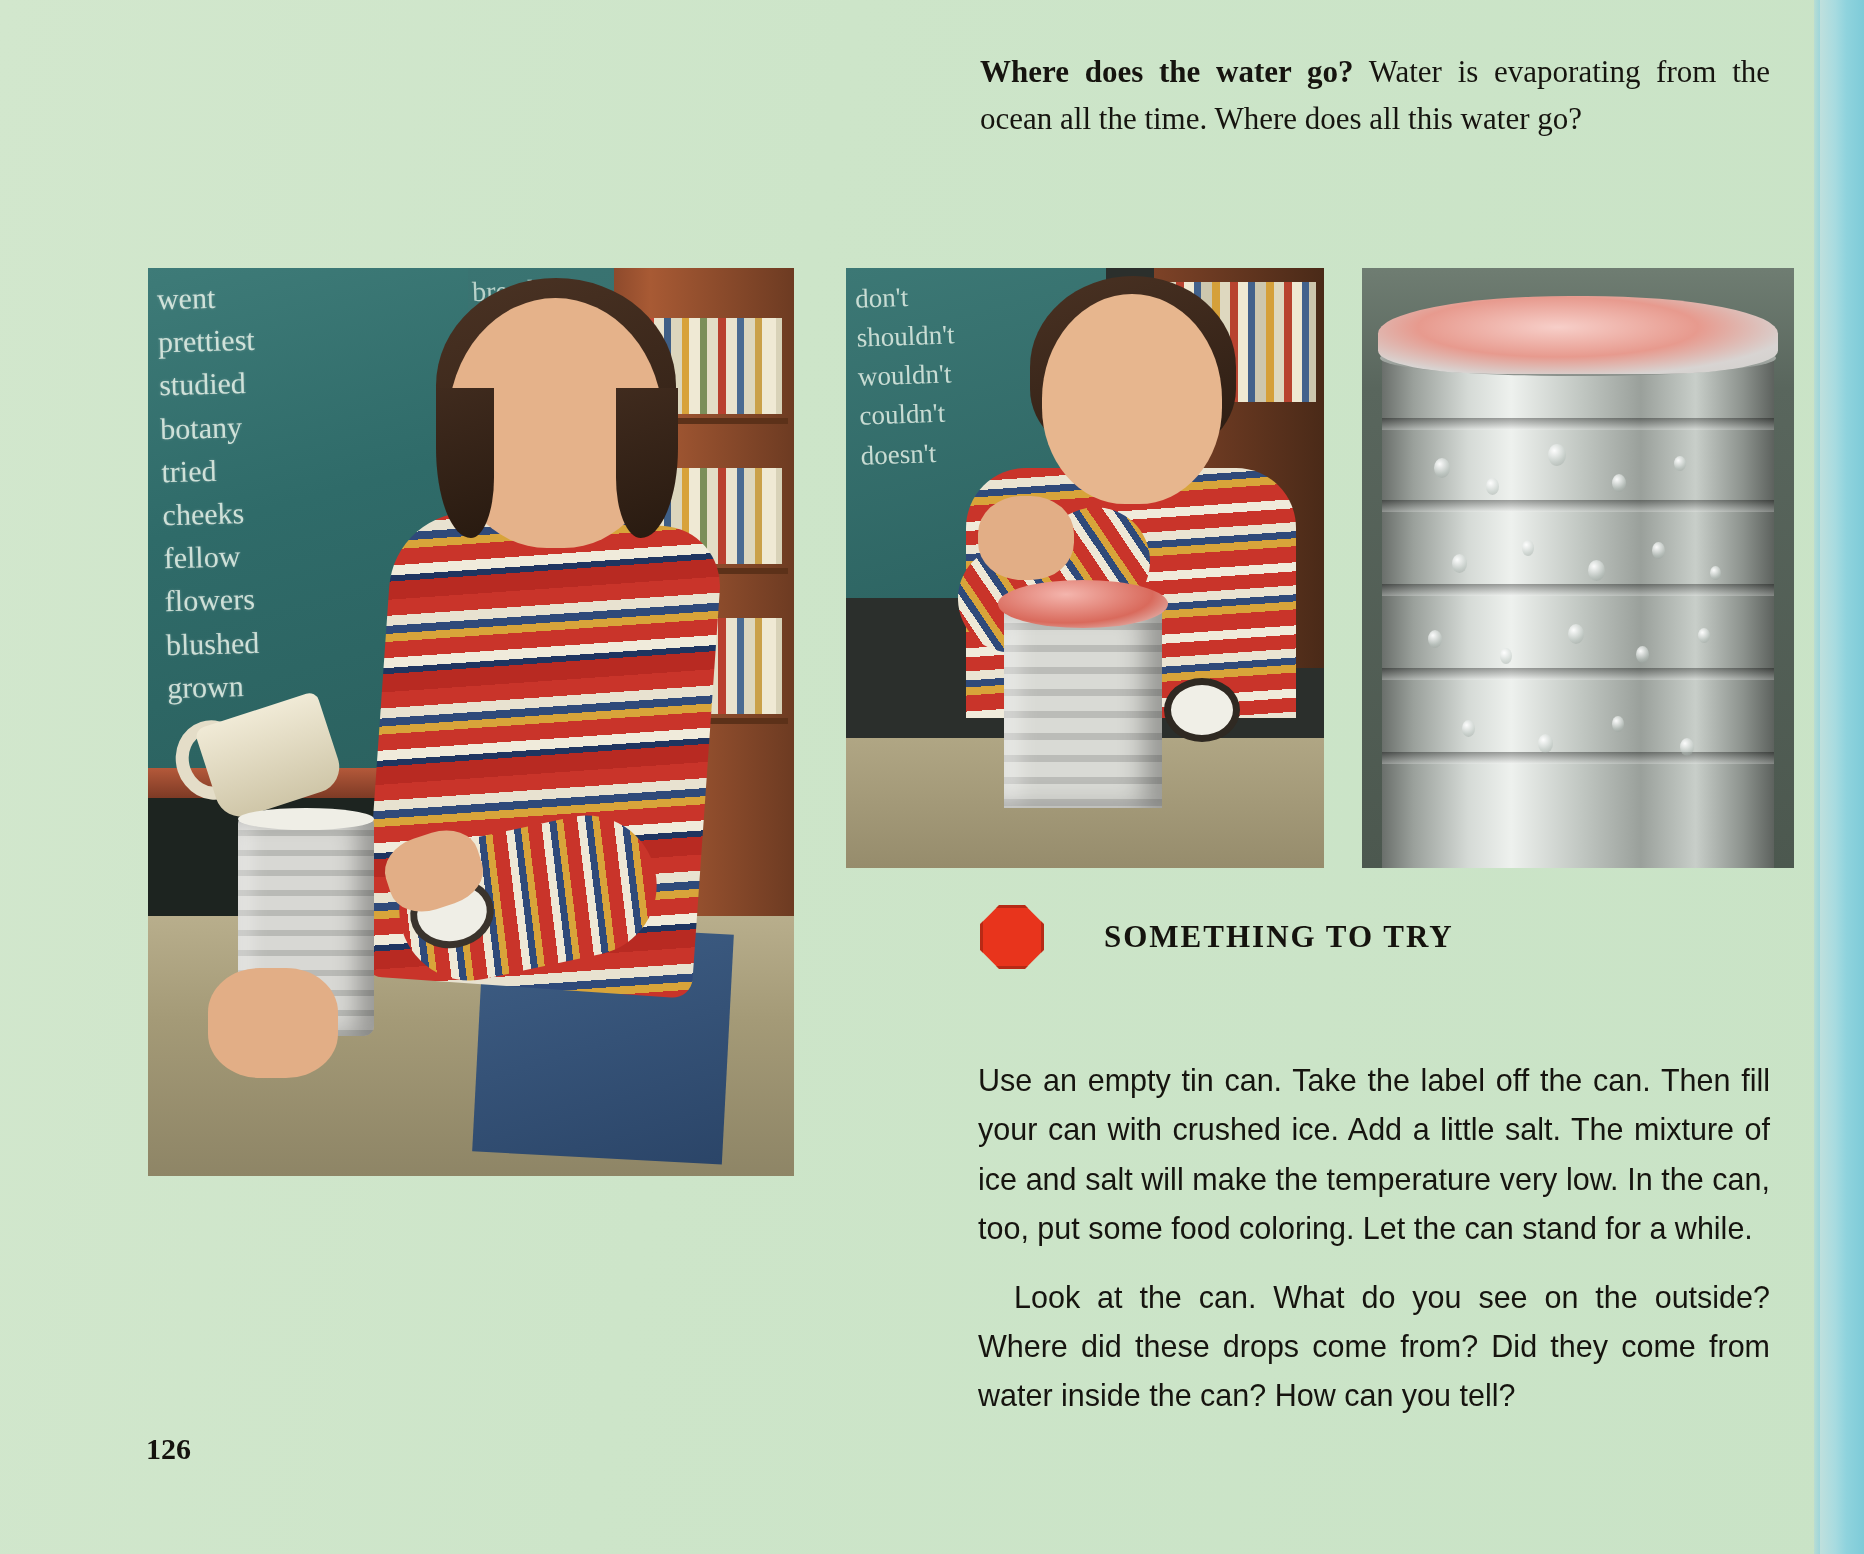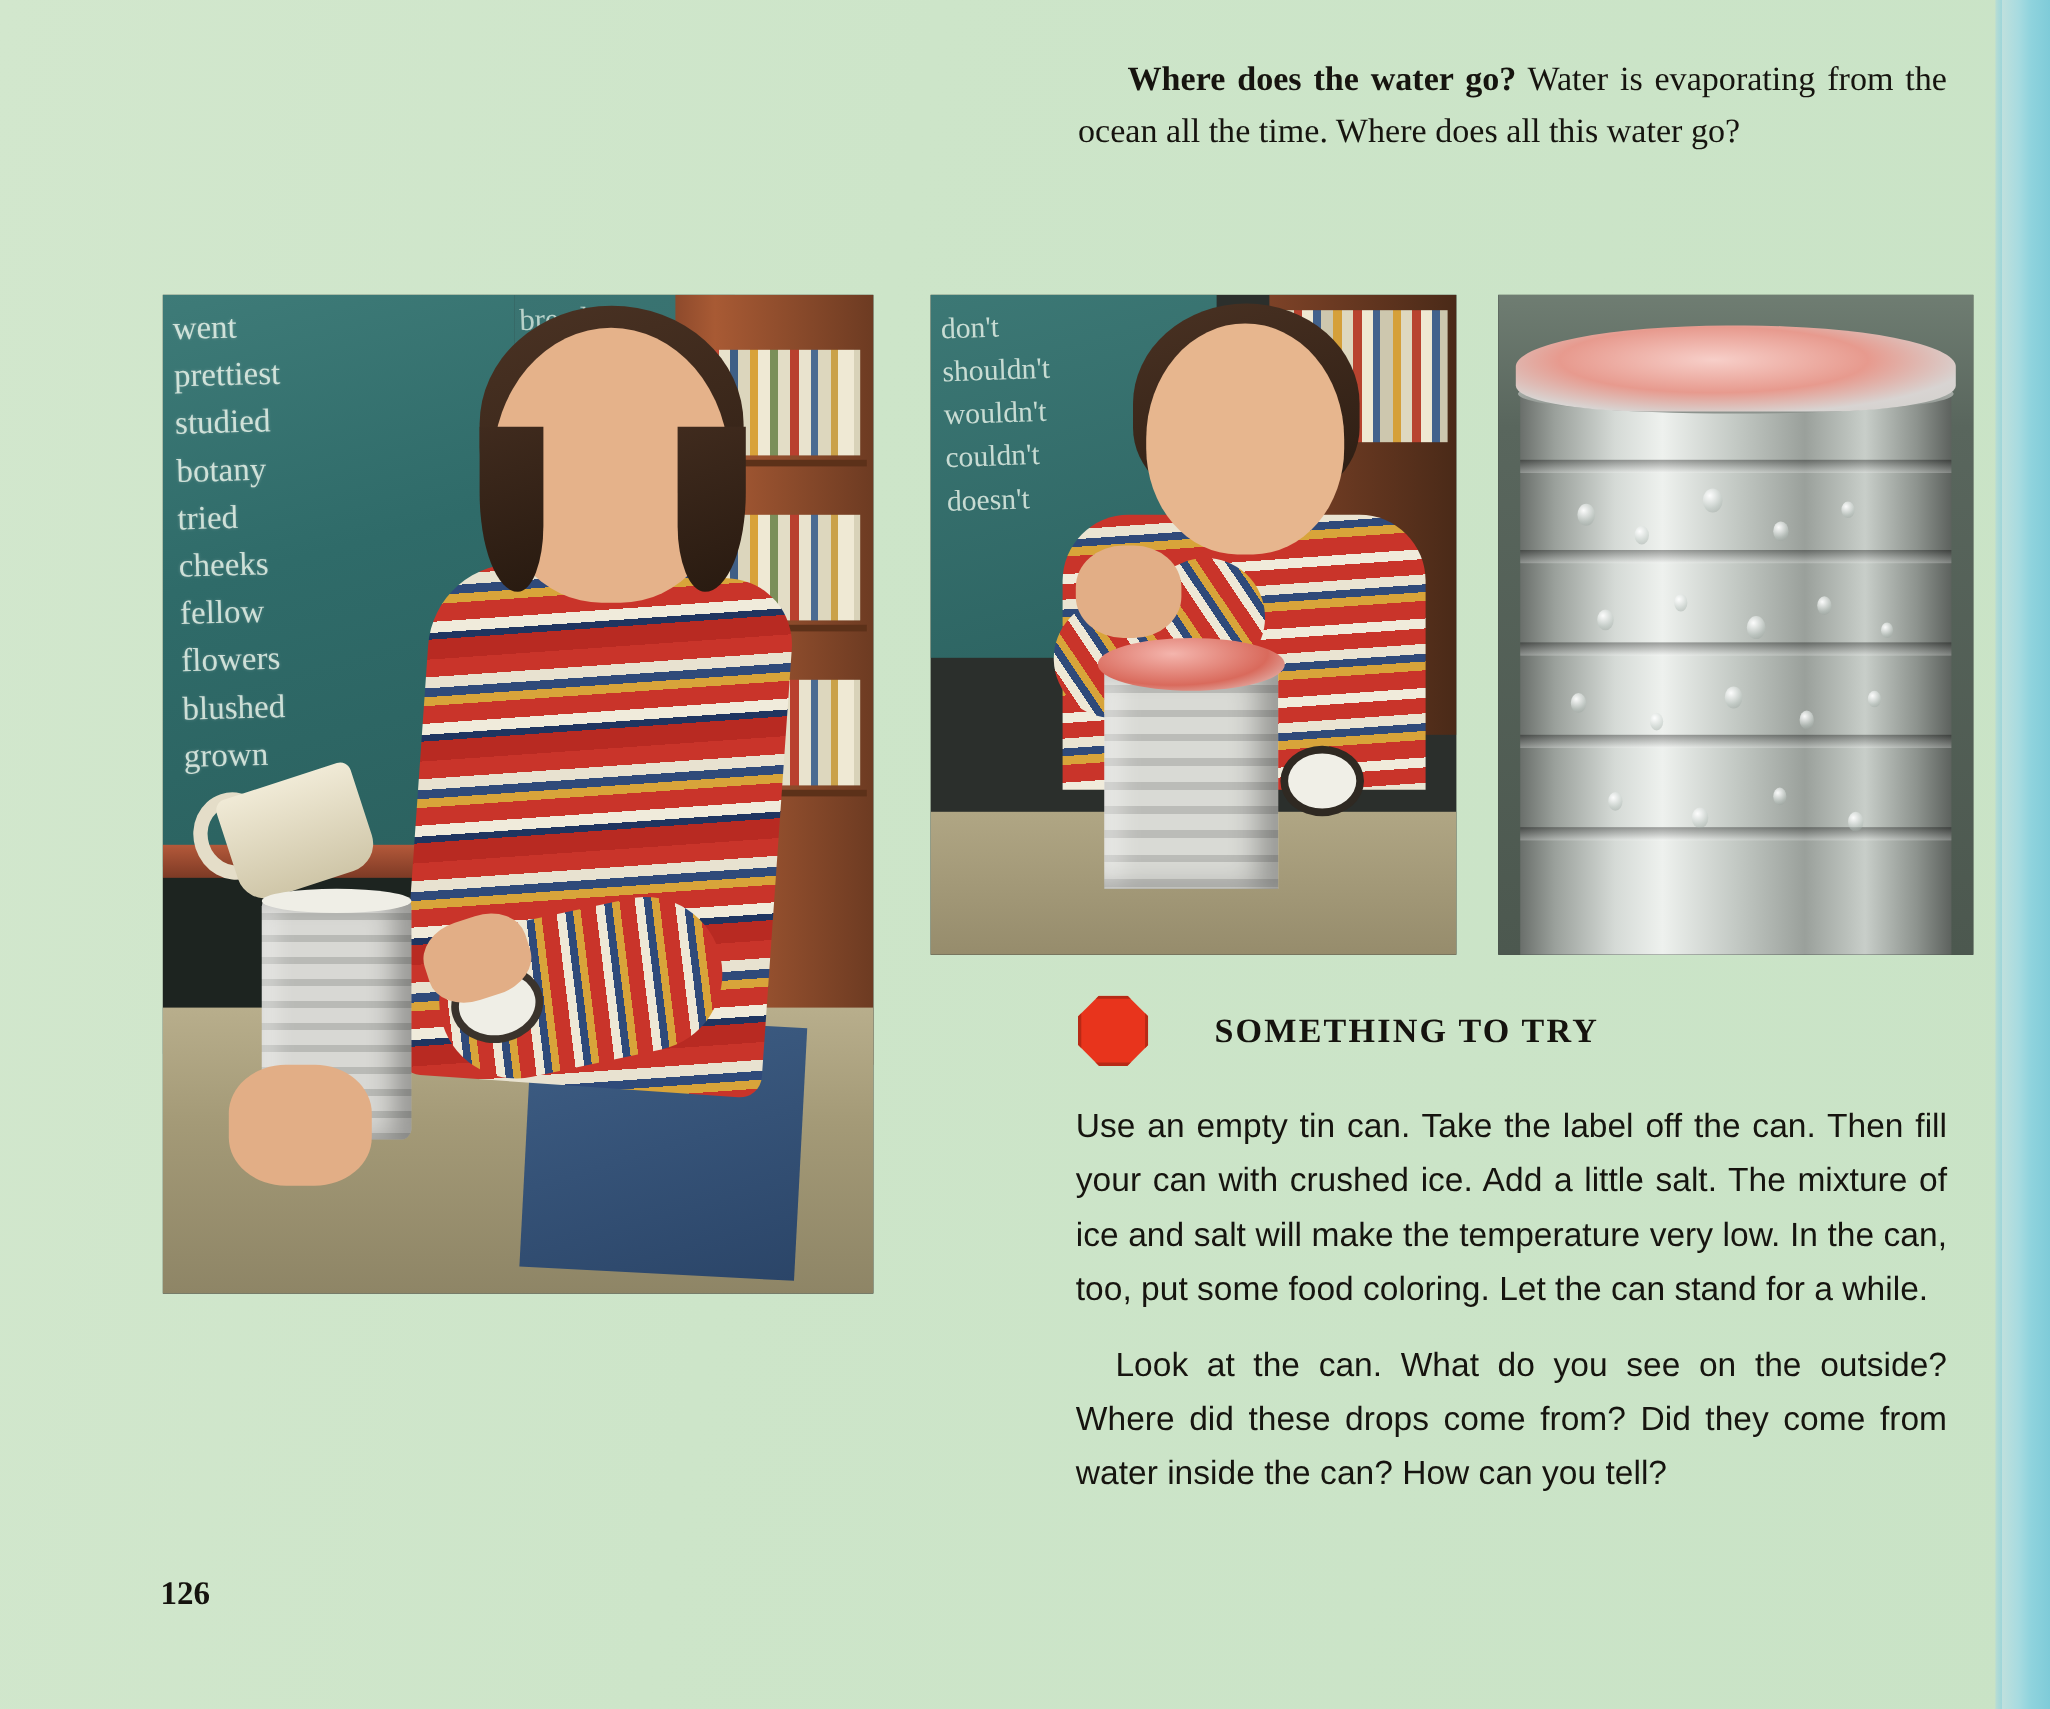--- a/index.html
+++ b/index.html
@@ -53,21 +53,20 @@
     top: 48px;
     width: 790px;
     font-family: "Liberation Serif", serif;
     font-size: 31px;
     line-height: 1.52;
     color: #16140f;
     text-align: justify;
   }
   .intro b {
     font-weight: bold;
-    margin-left: 45px;
   }
 
   
   .photo {
     position: absolute;
     overflow: hidden;
     background: #2b2f2c;
   }
 
   
@@ -428,21 +427,21 @@
     font-weight: bold;
     font-size: 31px;
     letter-spacing: 2px;
     color: #15130e;
   }
 
   
   .body-copy {
     position: absolute;
     left: 978px;
-    top: 1000px;
+    top: 1056px;
     width: 792px;
     font-family: "Liberation Sans", sans-serif;
     font-size: 30.5px;
     line-height: 1.62;
     color: #16140f;
     text-align: justify;
   }
   .body-copy p {
     margin: 0 0 0 0;
   }

